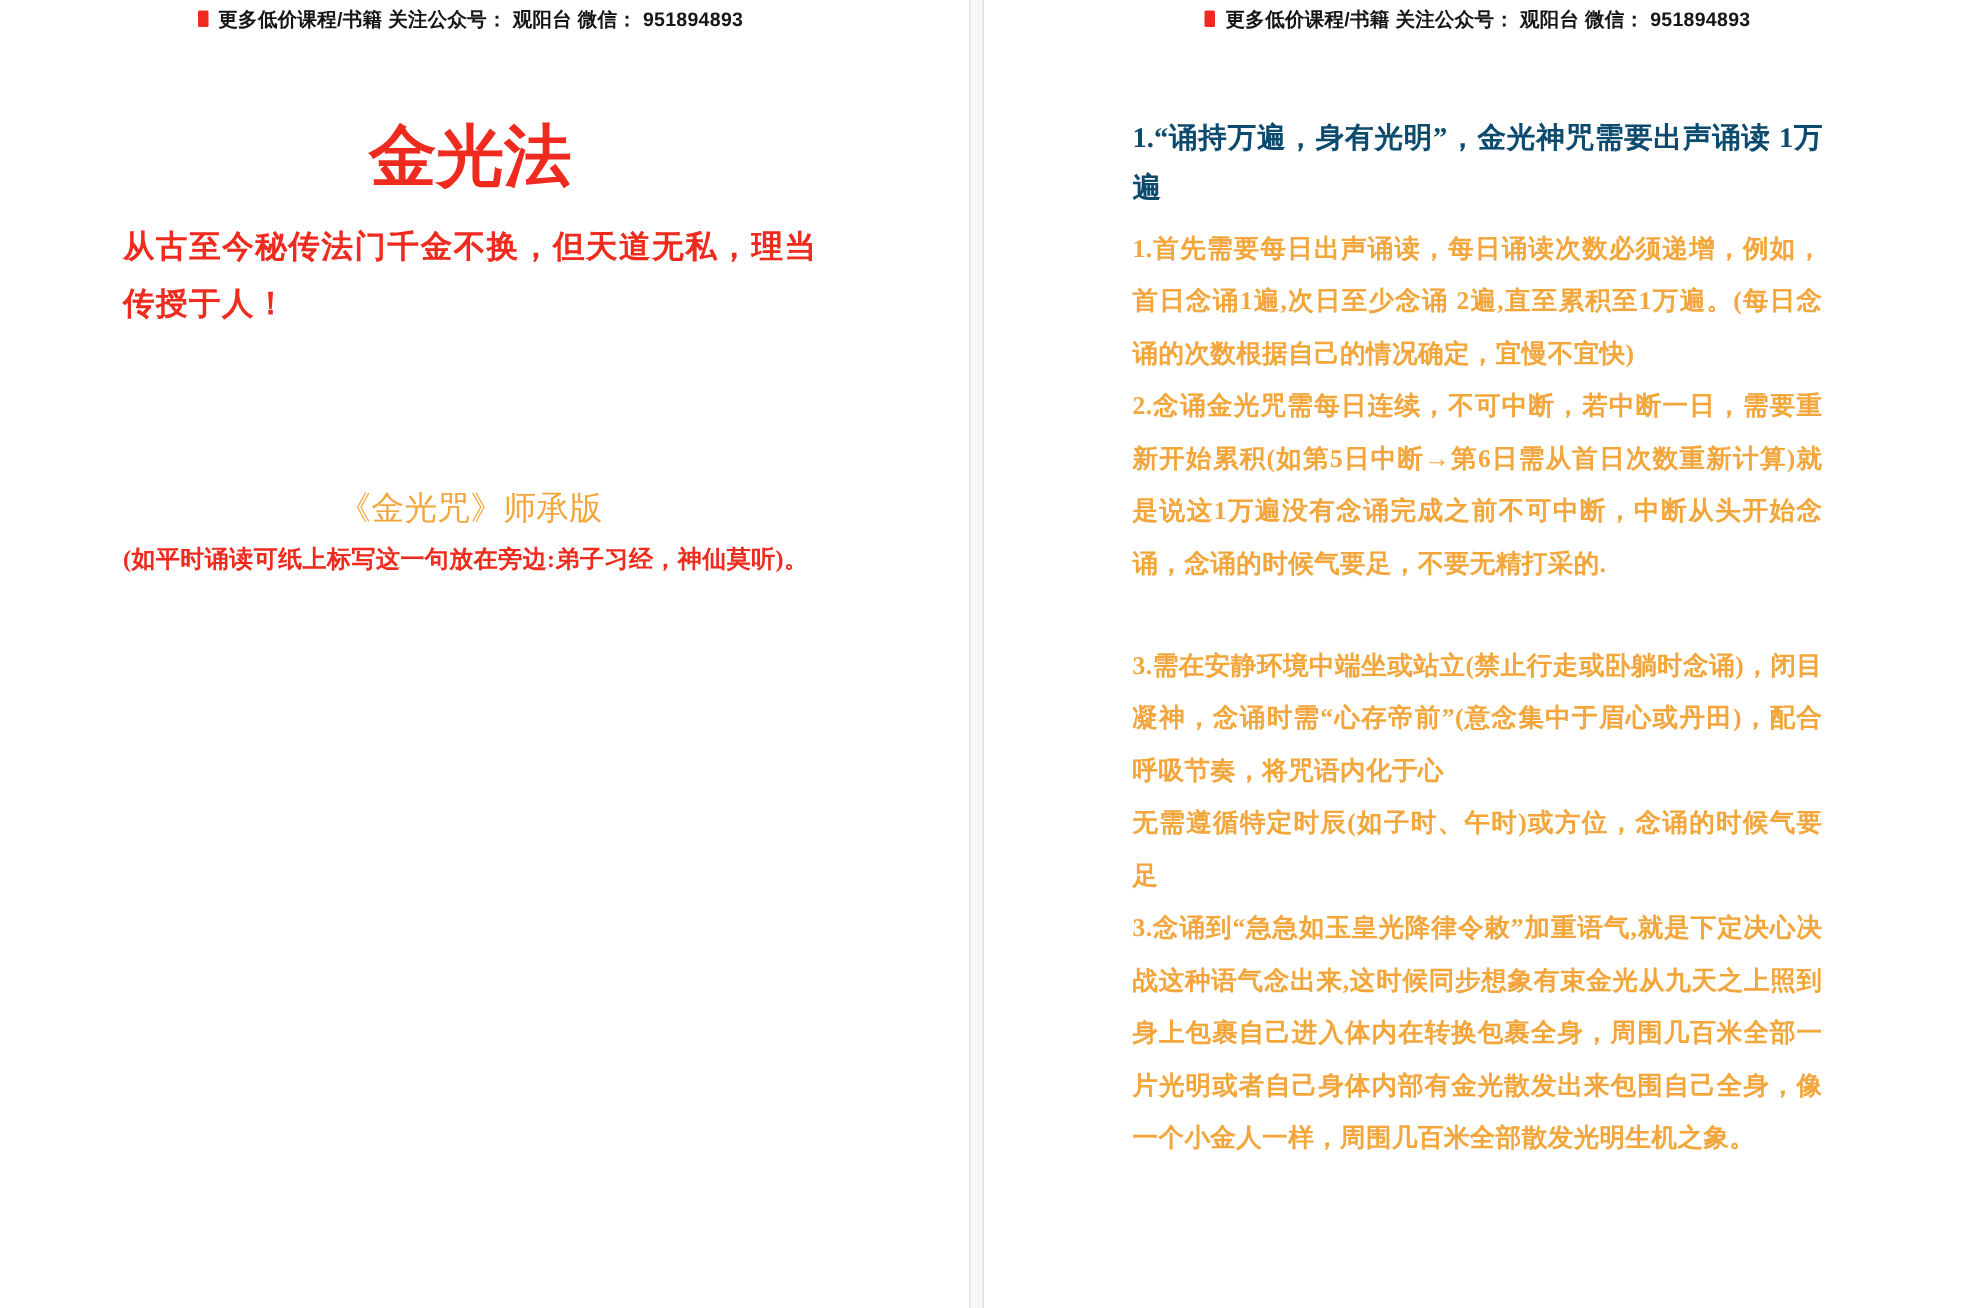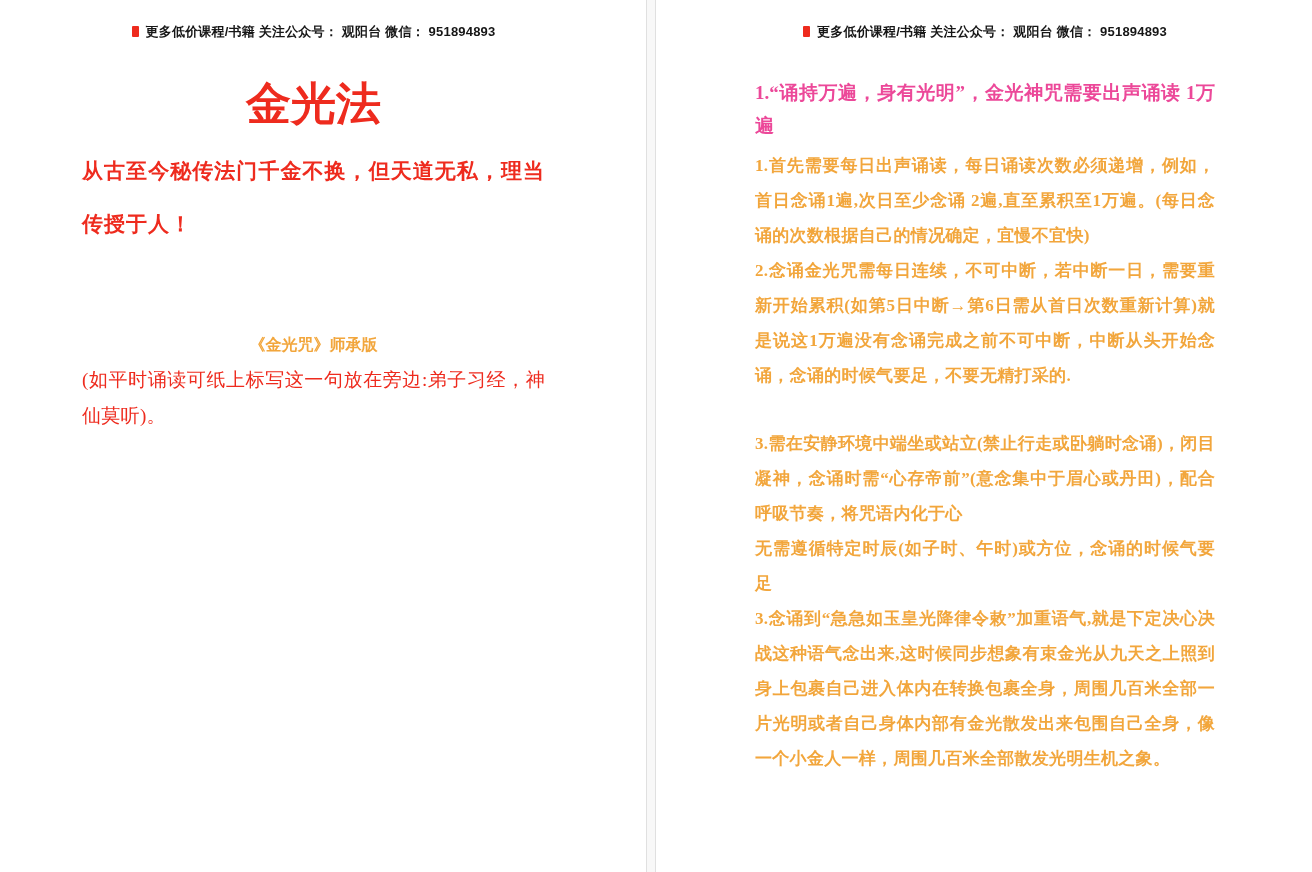--- a/index.html
+++ b/index.html
@@ -16,60 +16,60 @@
   }
   .spread{ display:flex; width:1312px; height:872px; }
   .page{ background:#fff; position:relative; overflow:hidden; }
   .page-left{ width:646px; padding:0 101px 0 82px; }
   .page-right{ width:656px; padding:0 97px 0 99px; }
   .divider{
     width:10px; background:#f8f8f8;
     border-left:1px solid #e0e0e0; border-right:1px solid #e0e0e0;
   }
   .header-note{
-    padding-top:23px; height:24px;
+    padding-top:4px; height:24px;
     text-align:center; white-space:nowrap;
     font-size:13px; font-weight:700; color:#161616;
     letter-spacing:.2px;
   }
   .red-mark{
     display:inline-block; width:7px; height:11px;
     background:var(--red); border-radius:1px;
     margin-right:7px; vertical-align:-1px;
   }
   .cjk{ font-family:"Liberation Serif","DejaVu Serif",serif; }
   
   .pl-title{
     margin-top:55px; text-align:center;
     font-size:45px; line-height:50px; font-weight:800;
     color:var(--red);
   }
   .pl-intro{
-    margin-top:16px; font-size:21px; line-height:53px;
+    margin-top:16px; font-size:21px; line-height:38px;
     font-weight:700; color:var(--red);
     text-align:justify; letter-spacing:1px;
   }
   .pl-sect{
-    margin-top:80px; text-align:center;
-    font-size:16px; line-height:28px; font-weight:700;
+    margin-top:104px; text-align:center;
+    font-size:22px; line-height:28px; font-weight:400;
     color:var(--orange);
   }
   .pl-mantra{
     margin-top:7px; font-size:17.5px; line-height:36px;
     color:var(--ink); text-align:justify; letter-spacing:.5px;
   }
   .pl-note{
-    margin-top:3px; font-size:19px; line-height:36px;
-    font-weight:400; color:var(--red);
+    margin-top:3px; font-size:16px; line-height:36px;
+    font-weight:700; color:var(--red);
     text-align:justify; letter-spacing:.3px;
   }
   
   .pr-heading{
     margin-top:52px; font-size:19px; line-height:33px;
-    font-weight:700; color:#ec4899; text-align:justify;
+    font-weight:700; color:#0c4a6e; text-align:justify;
   }
   .pr-para{
     font-size:17px; line-height:35px; font-weight:700;
     color:var(--orange); text-align:justify; letter-spacing:.3px;
   }
   .pr-para.p1{ margin-top:6px; }
   .pr-para.p2{ }
   .pr-para.p3{ margin-top:33px; }
   .pr-para.p3b{ margin-top:0; }
   .pr-para.p4{ margin-top:0; }

